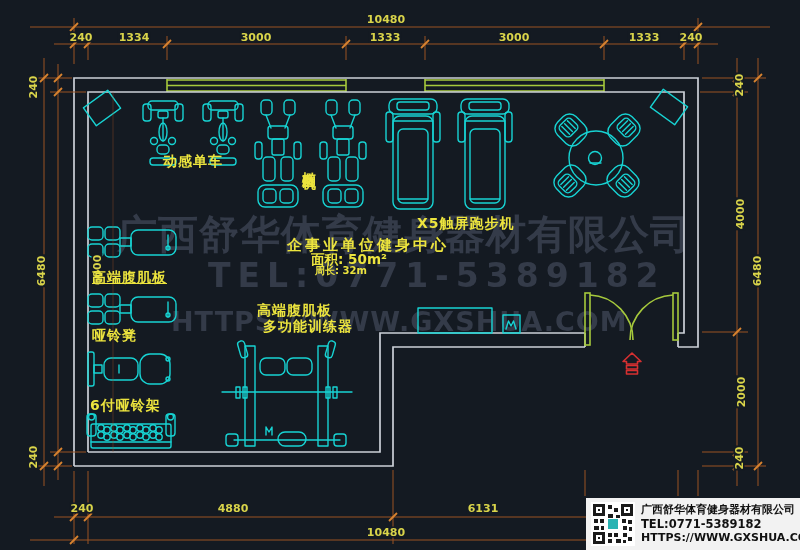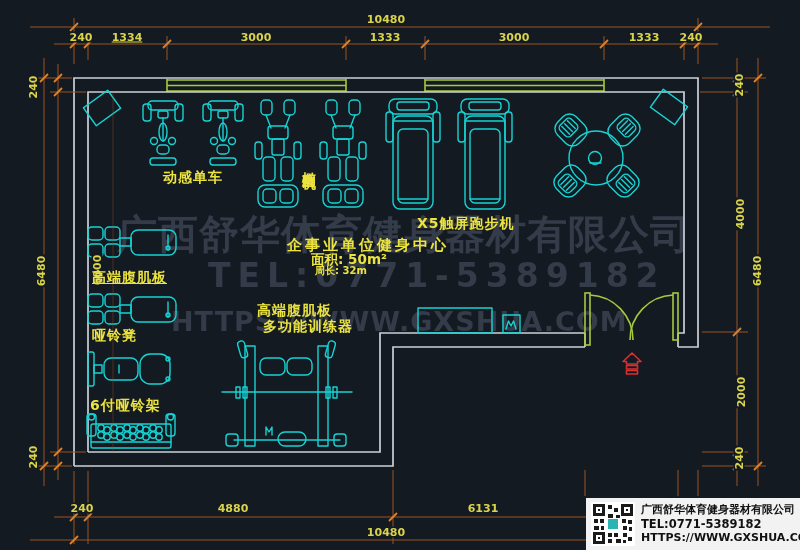--- a/index.html
+++ b/index.html
@@ -236,21 +236,21 @@
       <path d="M70,521 l8,-8 M84,521 l8,-8 M389,521 l8,-8"></path>
       <path d="M70,544 l8,-8 M694,544 l8,-8"></path>
       <path d="M40,82 l8,-8 M40,470 l8,-8 M54,82 l8,-8 M54,96 l8,-8 M54,456 l8,-8 M54,470 l8,-8"></path>
       <path d="M733,82 l8,-8 M733,96 l8,-8 M733,336 l8,-8 M733,456 l8,-8 M733,470 l8,-8"></path>
       <path d="M754,82 l8,-8 M754,470 l8,-8"></path>
     </g>
   </svg>
 
   <div class="dim" style="left:386px;top:19px;">10480</div>
   <div class="dim" style="left:81px;top:37px;">240</div>
-  <div class="dim" style="left:127px;top:37px;text-decoration:underline;">1334</div>
+  <div class="dim" style="left:134px;top:37px;">1334</div>
   <div class="dim" style="left:256px;top:37px;">3000</div>
   <div class="dim" style="left:385px;top:37px;">1333</div>
   <div class="dim" style="left:514px;top:37px;">3000</div>
   <div class="dim" style="left:644px;top:37px;">1333</div>
   <div class="dim" style="left:691px;top:37px;">240</div>
 
   <div class="dim" style="left:82px;top:508px;">240</div>
   <div class="dim" style="left:233px;top:508px;">4880</div>
   <div class="dim" style="left:483px;top:508px;">6131</div>
   <div class="dim" style="left:386px;top:532px;">10480</div>
@@ -259,21 +259,21 @@
   <div class="dim rot" style="left:41px;top:271px;">6480</div>
   <div class="dim rot" style="left:97px;top:270px;">6000</div>
   <div class="dim rot" style="left:33px;top:457px;">240</div>
 
   <div class="dim rot" style="left:739px;top:85px;">240</div>
   <div class="dim rot" style="left:740px;top:214px;">4000</div>
   <div class="dim rot" style="left:757px;top:271px;">6480</div>
   <div class="dim rot" style="left:741px;top:392px;">2000</div>
   <div class="dim rot" style="left:739px;top:458px;">240</div>
 
-  <div class="eqlabel" style="left:163px;top:170px;">动感单车</div>
+  <div class="eqlabel" style="left:163px;top:154px;">动感单车</div>
   <div class="eqlabel vert" style="left:301px;top:161px;">椭圆机</div>
   <div class="eqlabel" style="left:417px;top:216px;">X5触屏跑步机</div>
   <div class="eqlabel" style="left:92px;top:270px;text-decoration:underline;">高端腹肌板</div>
   <div class="eqlabel" style="left:92px;top:328px;">哑铃凳</div>
   <div class="eqlabel" style="left:90px;top:398px;">6付哑铃架</div>
   <div class="eqlabel" style="left:257px;top:303px;">高端腹肌板</div>
   <div class="eqlabel" style="left:263px;top:319px;">多功能训练器</div>
 
   <div class="info" style="left:287px;top:237px;font-size:15px;letter-spacing:3px;">企事业单位健身中心</div>
   <div class="info" style="left:311px;top:252px;font-size:13.5px;">面积: 50m²</div>

